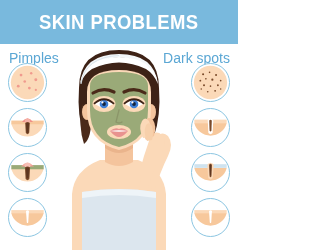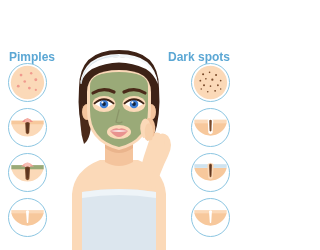--- a/index.html
+++ b/index.html
@@ -25,22 +25,22 @@
     font-weight:bold;
     letter-spacing:0.5px;
     transform:scaleX(0.88);
     white-space:nowrap;
   }
 
   
   .col-label{
     position:absolute;
     color:#5ba7d4;
-    font-size:12px;
-    font-weight:bold;
+    font-size:14px;
+    font-weight:normal;
     white-space:nowrap;
   }
   #label-pimples{left:9px;top:50px;}
   #label-darkspots{right:8px;top:50px;text-align:left;}
 
   
   .icon-circle{
     position:absolute;
     width:39px;height:39px;
     border-radius:50%;
@@ -62,20 +62,23 @@
   #woman{
     position:absolute;left:58px;top:44px;width:122px;height:206px;
   }
   #woman svg{display:block;width:122px;height:206px;}
 </style>
 </head>
 <body>
 
 <div id="root">
 
+  <div class="banner">
+    <div class="banner-title">SKIN PROBLEMS</div>
+  </div>
 
   <div class="col-label" id="label-pimples">Pimples</div>
   <div class="col-label" id="label-darkspots">Dark spots</div>
 
   <div class="icon-circle ic-left row1">
     <svg class="icon-svg" viewBox="0 0 40 40">
       <circle cx="20" cy="20" r="18" fill="#fbd9b8"></circle>
       <circle cx="13" cy="12" r="1.5" fill="#f09a8e"></circle>
       <circle cx="24" cy="10" r="1.3" fill="#f09a8e"></circle>
       <circle cx="29" cy="17" r="1.6" fill="#f09a8e"></circle>

